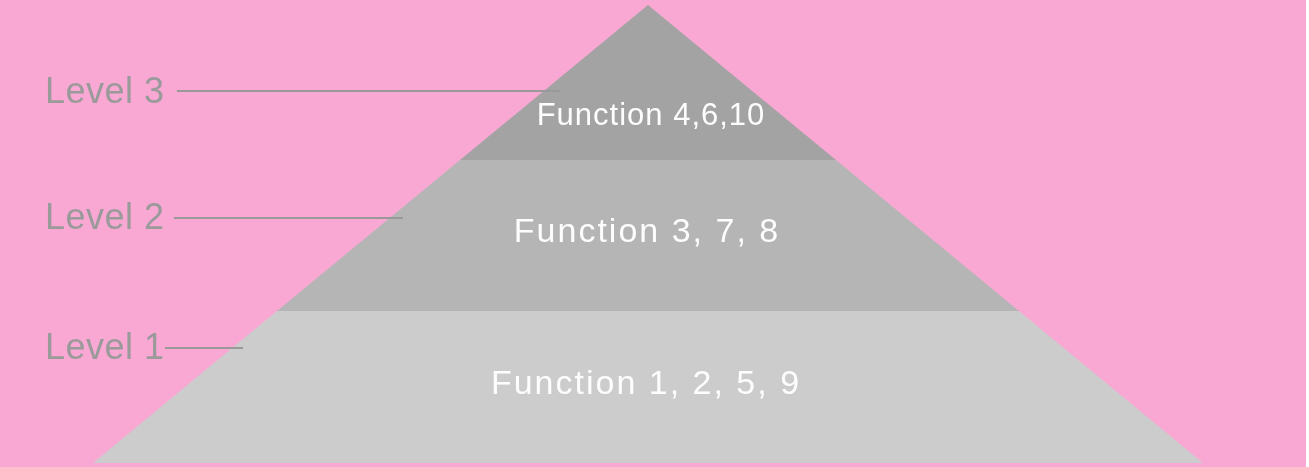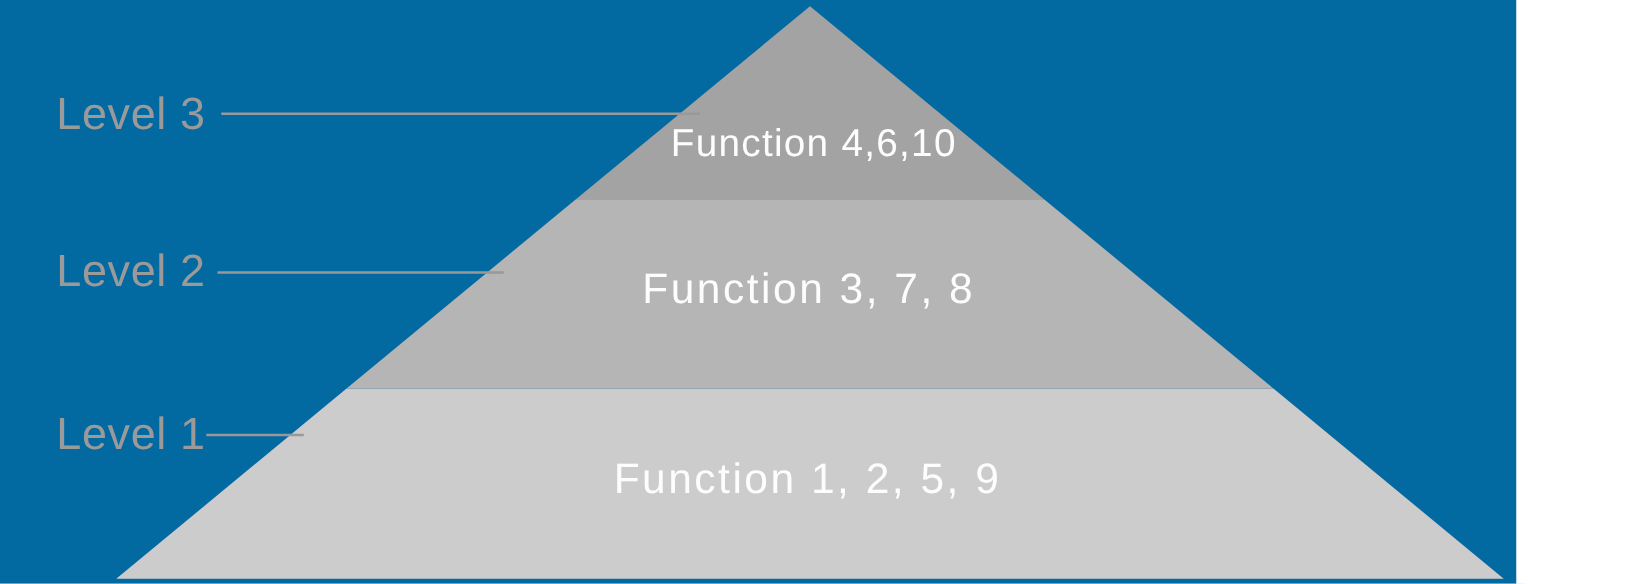--- a/index.html
+++ b/index.html
@@ -6,23 +6,23 @@
     margin: 0;
     padding: 0;
     width: 1309px;
     height: 467px;
     background: #ffffff;
     overflow: hidden;
     font-family: "Liberation Sans", sans-serif;
   }
   .stage {
     position: relative;
-    width: 1213px;
+    width: 1306px;
     height: 467px;
-    background: #0369a1;
+    background: #f9a8d4;
   }
   svg { display: block; }
   .side-label {
     font-family: "Liberation Sans", sans-serif;
     font-size: 36px;
     letter-spacing: 0.5px;
   }
   .func-label {
     font-family: "Liberation Sans", sans-serif;
     font-size: 34px;

